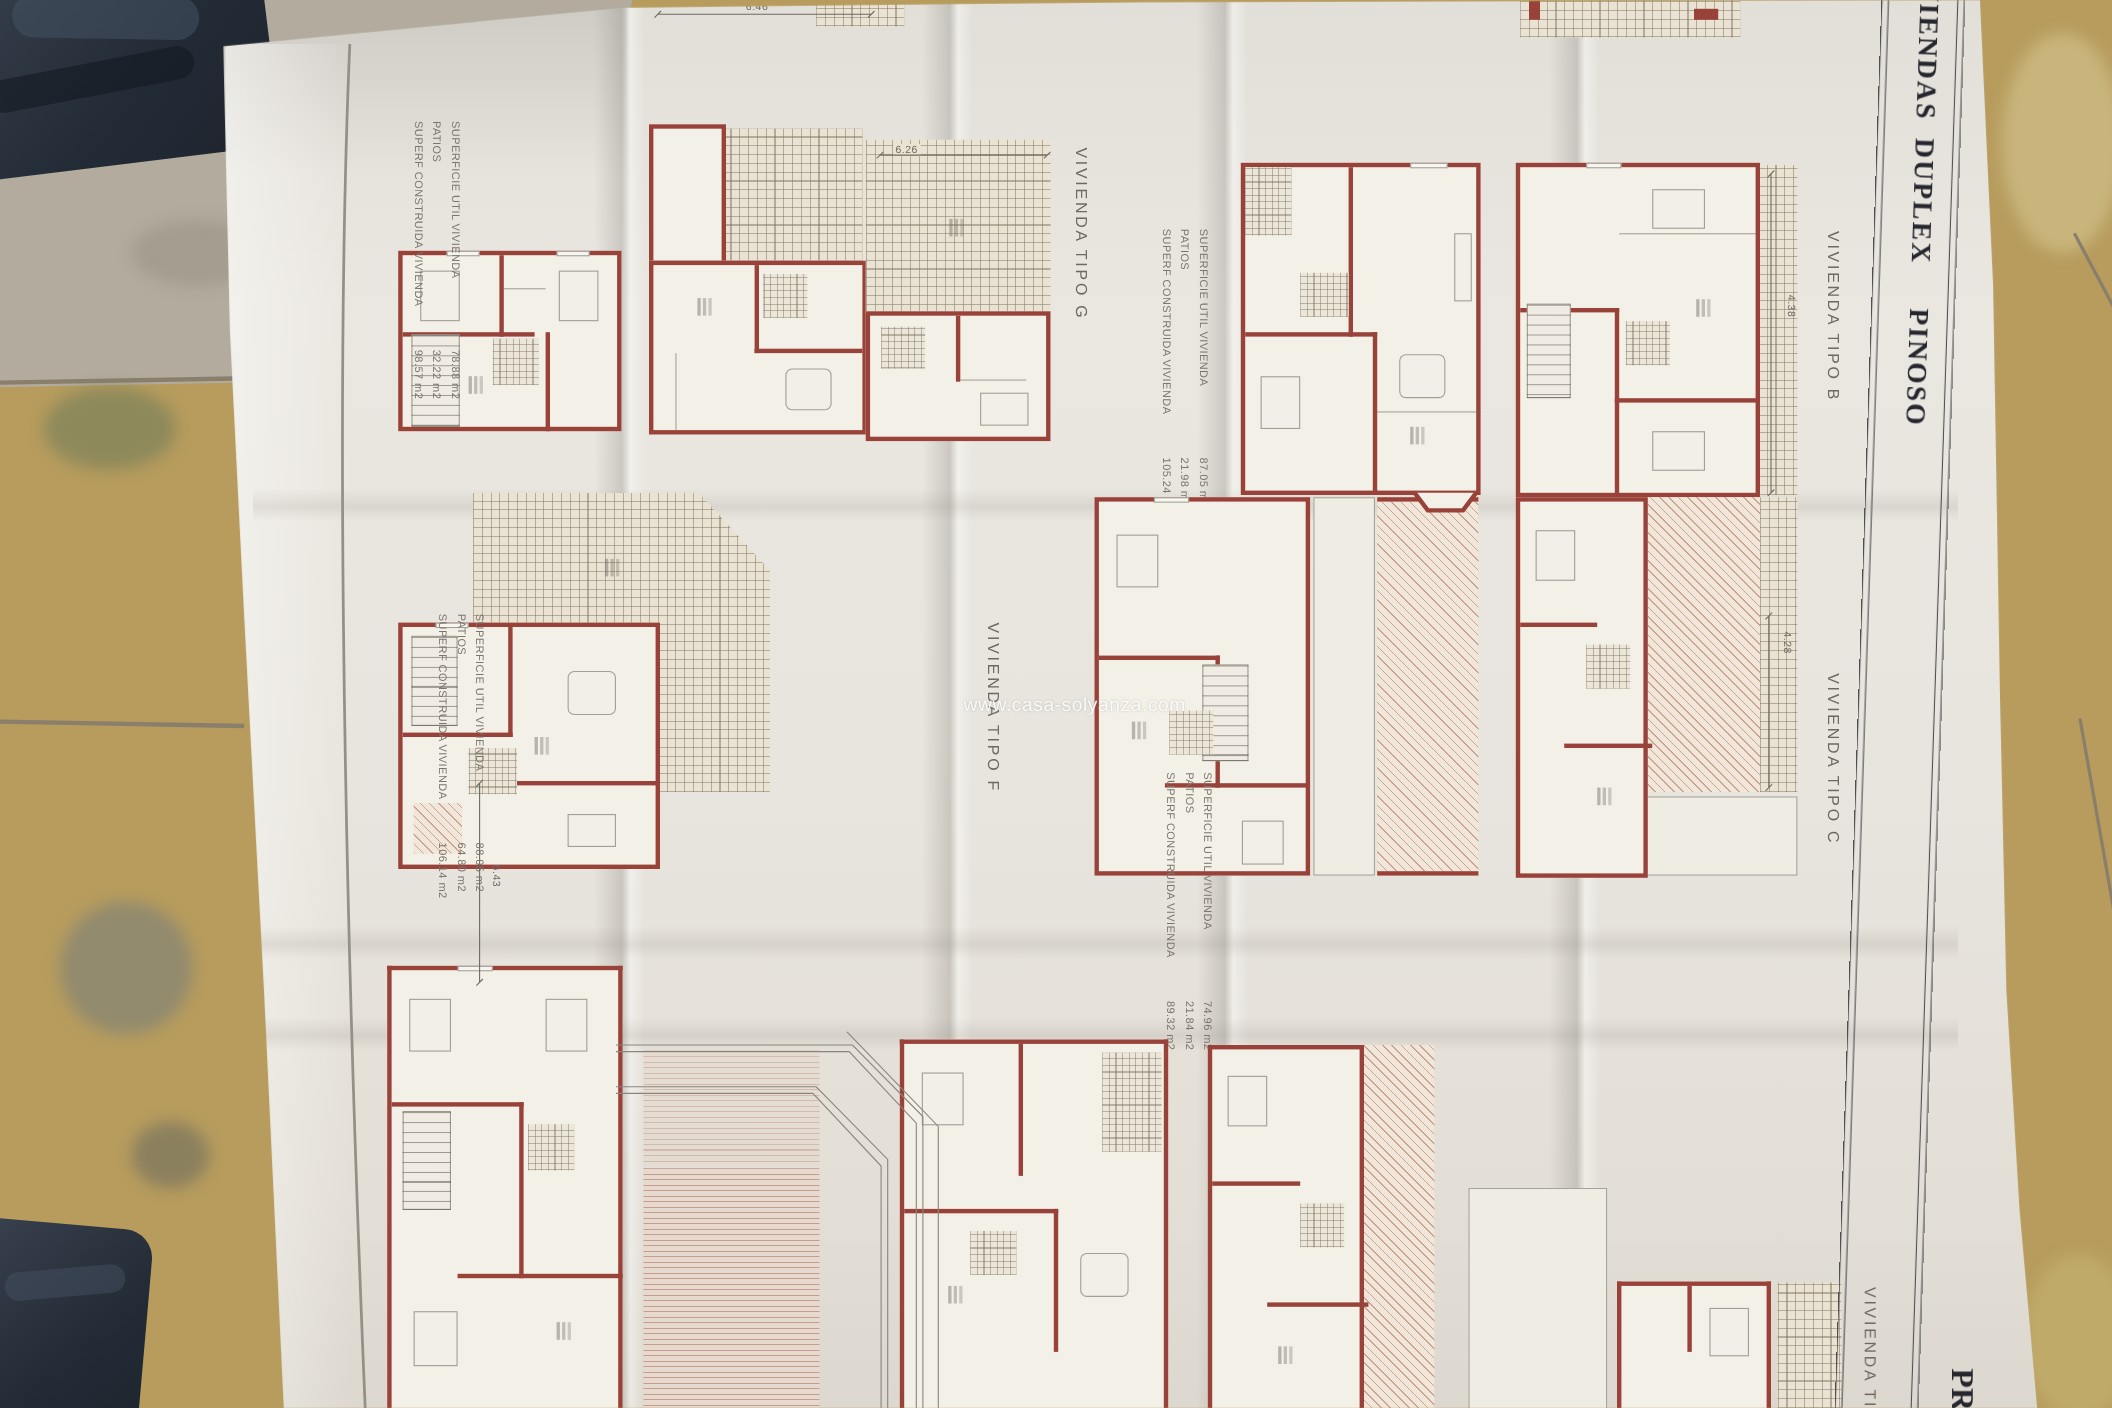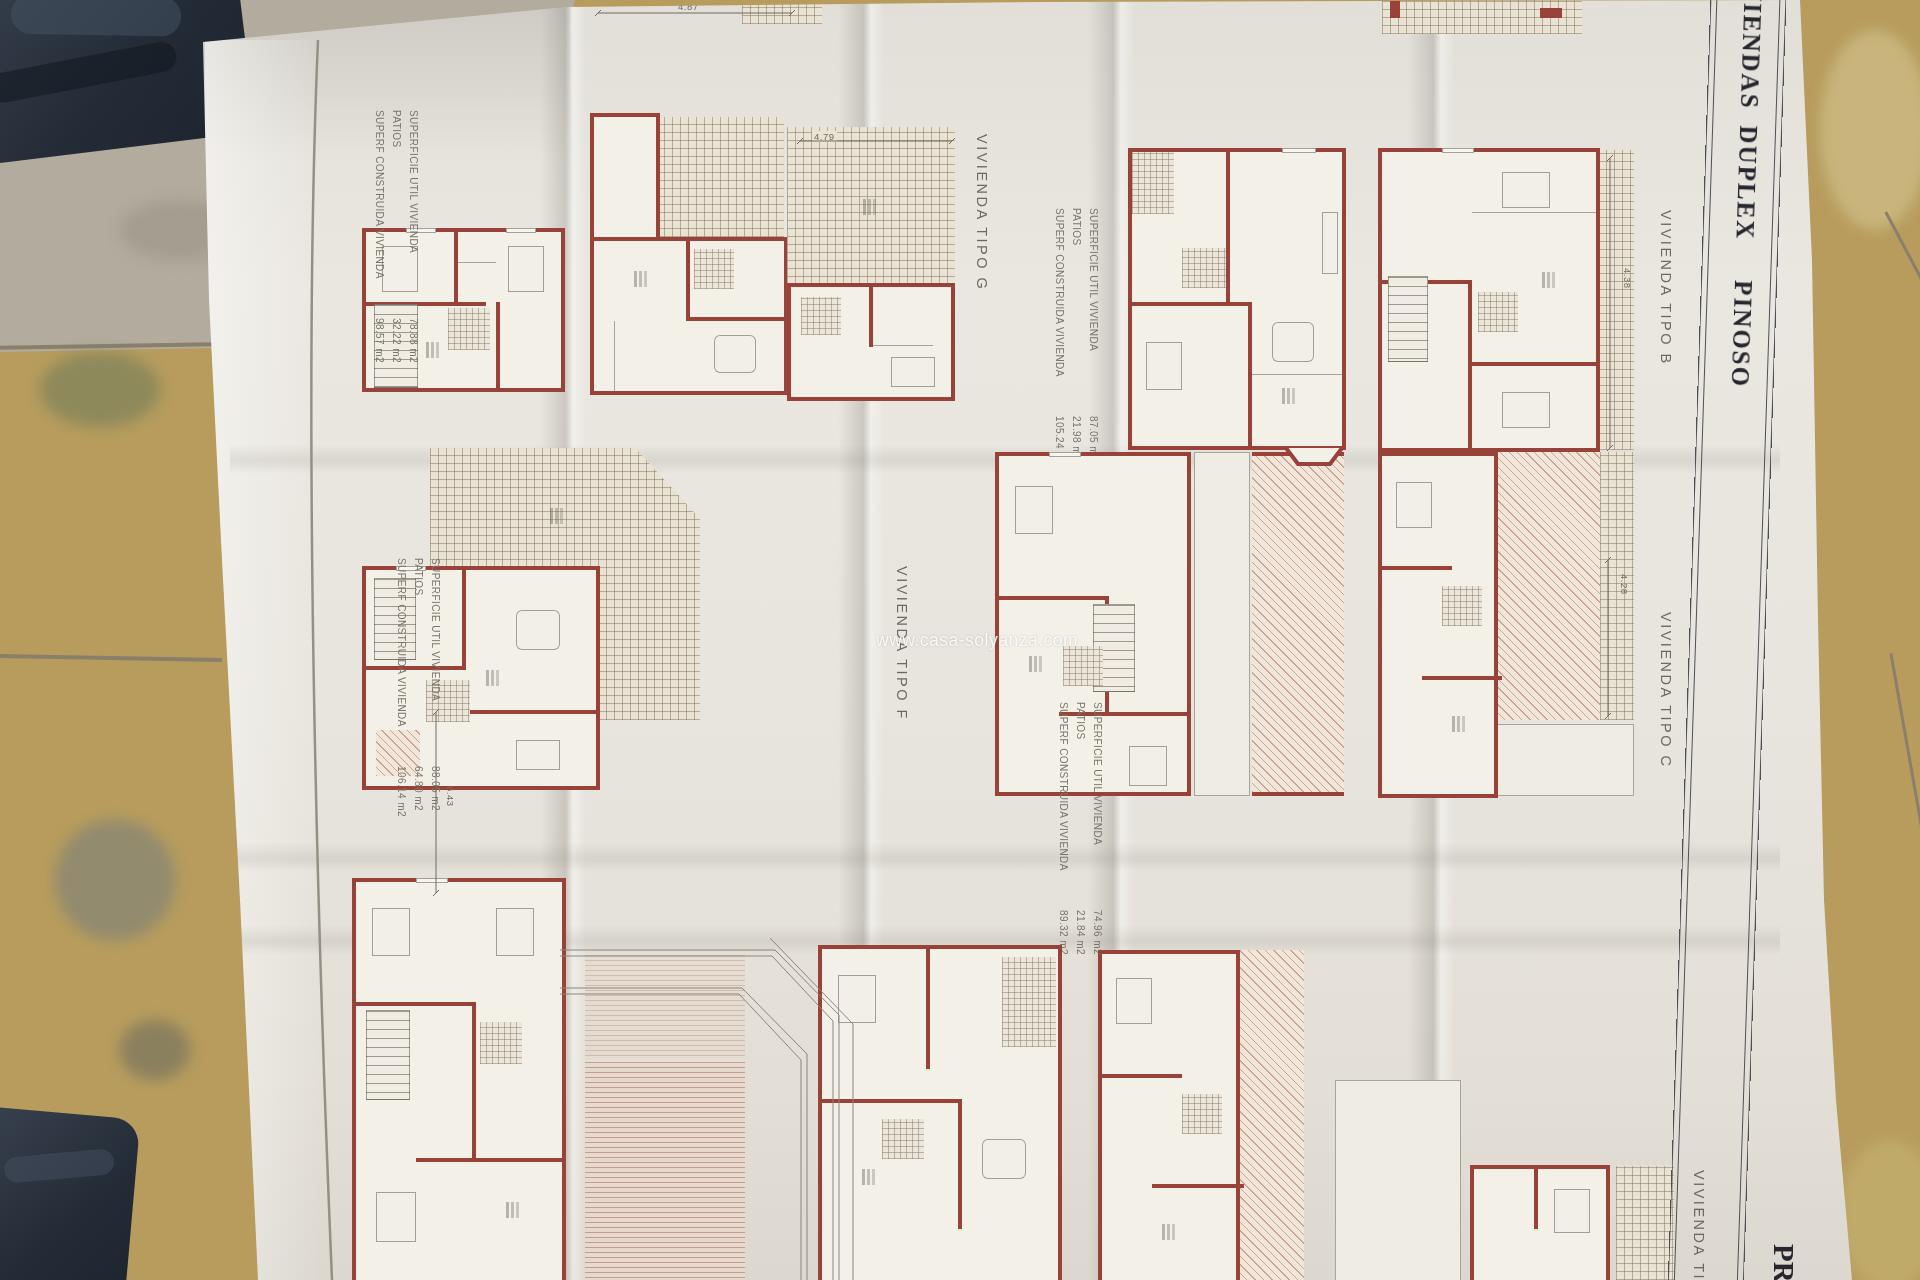--- a/index.html
+++ b/index.html
@@ -109,21 +109,21 @@
     <div class="crease" style="left:1408px;"></div>
     <div class="hfold" style="top:444px;"></div>
     <div class="hfold" style="top:842px;"></div>
     <div class="hfold" style="top:925px;"></div>
 
     <div class="grid1" style="left:742px;top:0;width:80px;height:24px;"></div>
     <div class="grid1" style="left:1382px;top:0;width:200px;height:34px;">
       <div class="rw-h" style="left:8px;top:0;width:10px;height:18px;"></div>
       <div class="rw-h" style="left:158px;top:8px;width:22px;height:10px;"></div>
     </div>
-    <div class="dimtxt-h" style="left:678px;top:1px;">4.87</div>
+    <div class="dimtxt-h" style="left:678px;top:1px;">6.46</div>
 
     <div class="rooms" style="left:362px;top:228px;width:203px;height:164px;">
       <div class="rw-v" style="left:88px;top:0;width:4px;height:74px;"></div>
       <div class="rw-h" style="left:0;top:70px;width:120px;height:4px;"></div>
       <div class="rw-v" style="left:130px;top:70px;width:4px;height:90px;"></div>
       <div class="gl" style="left:92px;top:30px;width:38px;height:1px;"></div>
       <div class="stair" style="left:8px;top:72px;width:44px;height:84px;"></div>
       <div class="grid2" style="left:82px;top:76px;width:42px;height:42px;"></div>
       <div class="furn" style="left:16px;top:14px;width:36px;height:46px;"></div>
       <div class="furn" style="left:142px;top:14px;width:36px;height:46px;"></div>
@@ -294,21 +294,21 @@
     </div>
 
     <div class="patio" style="left:1335px;top:1080px;width:126px;height:200px;border-bottom:none;"></div>
     <div class="rooms" style="left:1470px;top:1165px;width:140px;height:115px;border-bottom:none;">
       <div class="rw-v" style="left:60px;top:0;width:4px;height:60px;"></div>
       <div class="furn" style="left:80px;top:20px;width:36px;height:44px;"></div>
     </div>
     <div class="grid1" style="left:1616px;top:1166px;width:58px;height:114px;"></div>
     <div class="rot tipolabel" style="left:1707px;top:1170px;">VIVIENDA  TIPO</div>
 
-    <div class="dimtxt-h" style="left:812px;top:131px;background:#eae3d3;padding:0 2px;">4.79</div>
+    <div class="dimtxt-h" style="left:812px;top:131px;background:#eae3d3;padding:0 2px;">6.26</div>
 
     <svg class="linework" width="1920" height="1280" viewBox="0 0 1920 1280">
       <g stroke="#6f6a61" stroke-width="1" fill="none">
         <path d="M598,13 L792,13 M595,16 L601,10 M789,16 L795,10"></path>
         <path d="M800,141 L952,141 M797,144 L803,138 M949,144 L955,138"></path>
         <path d="M1610,158 L1610,448 M1607,161 L1613,155 M1607,451 L1613,445"></path>
         <path d="M436,712 L436,893 M433,715 L439,709 M433,896 L439,890"></path>
         <path d="M1608,560 L1608,716 M1605,563 L1611,557 M1605,719 L1611,713"></path>
       </g>
       <g stroke="#8a857c" stroke-width="1" fill="none">

